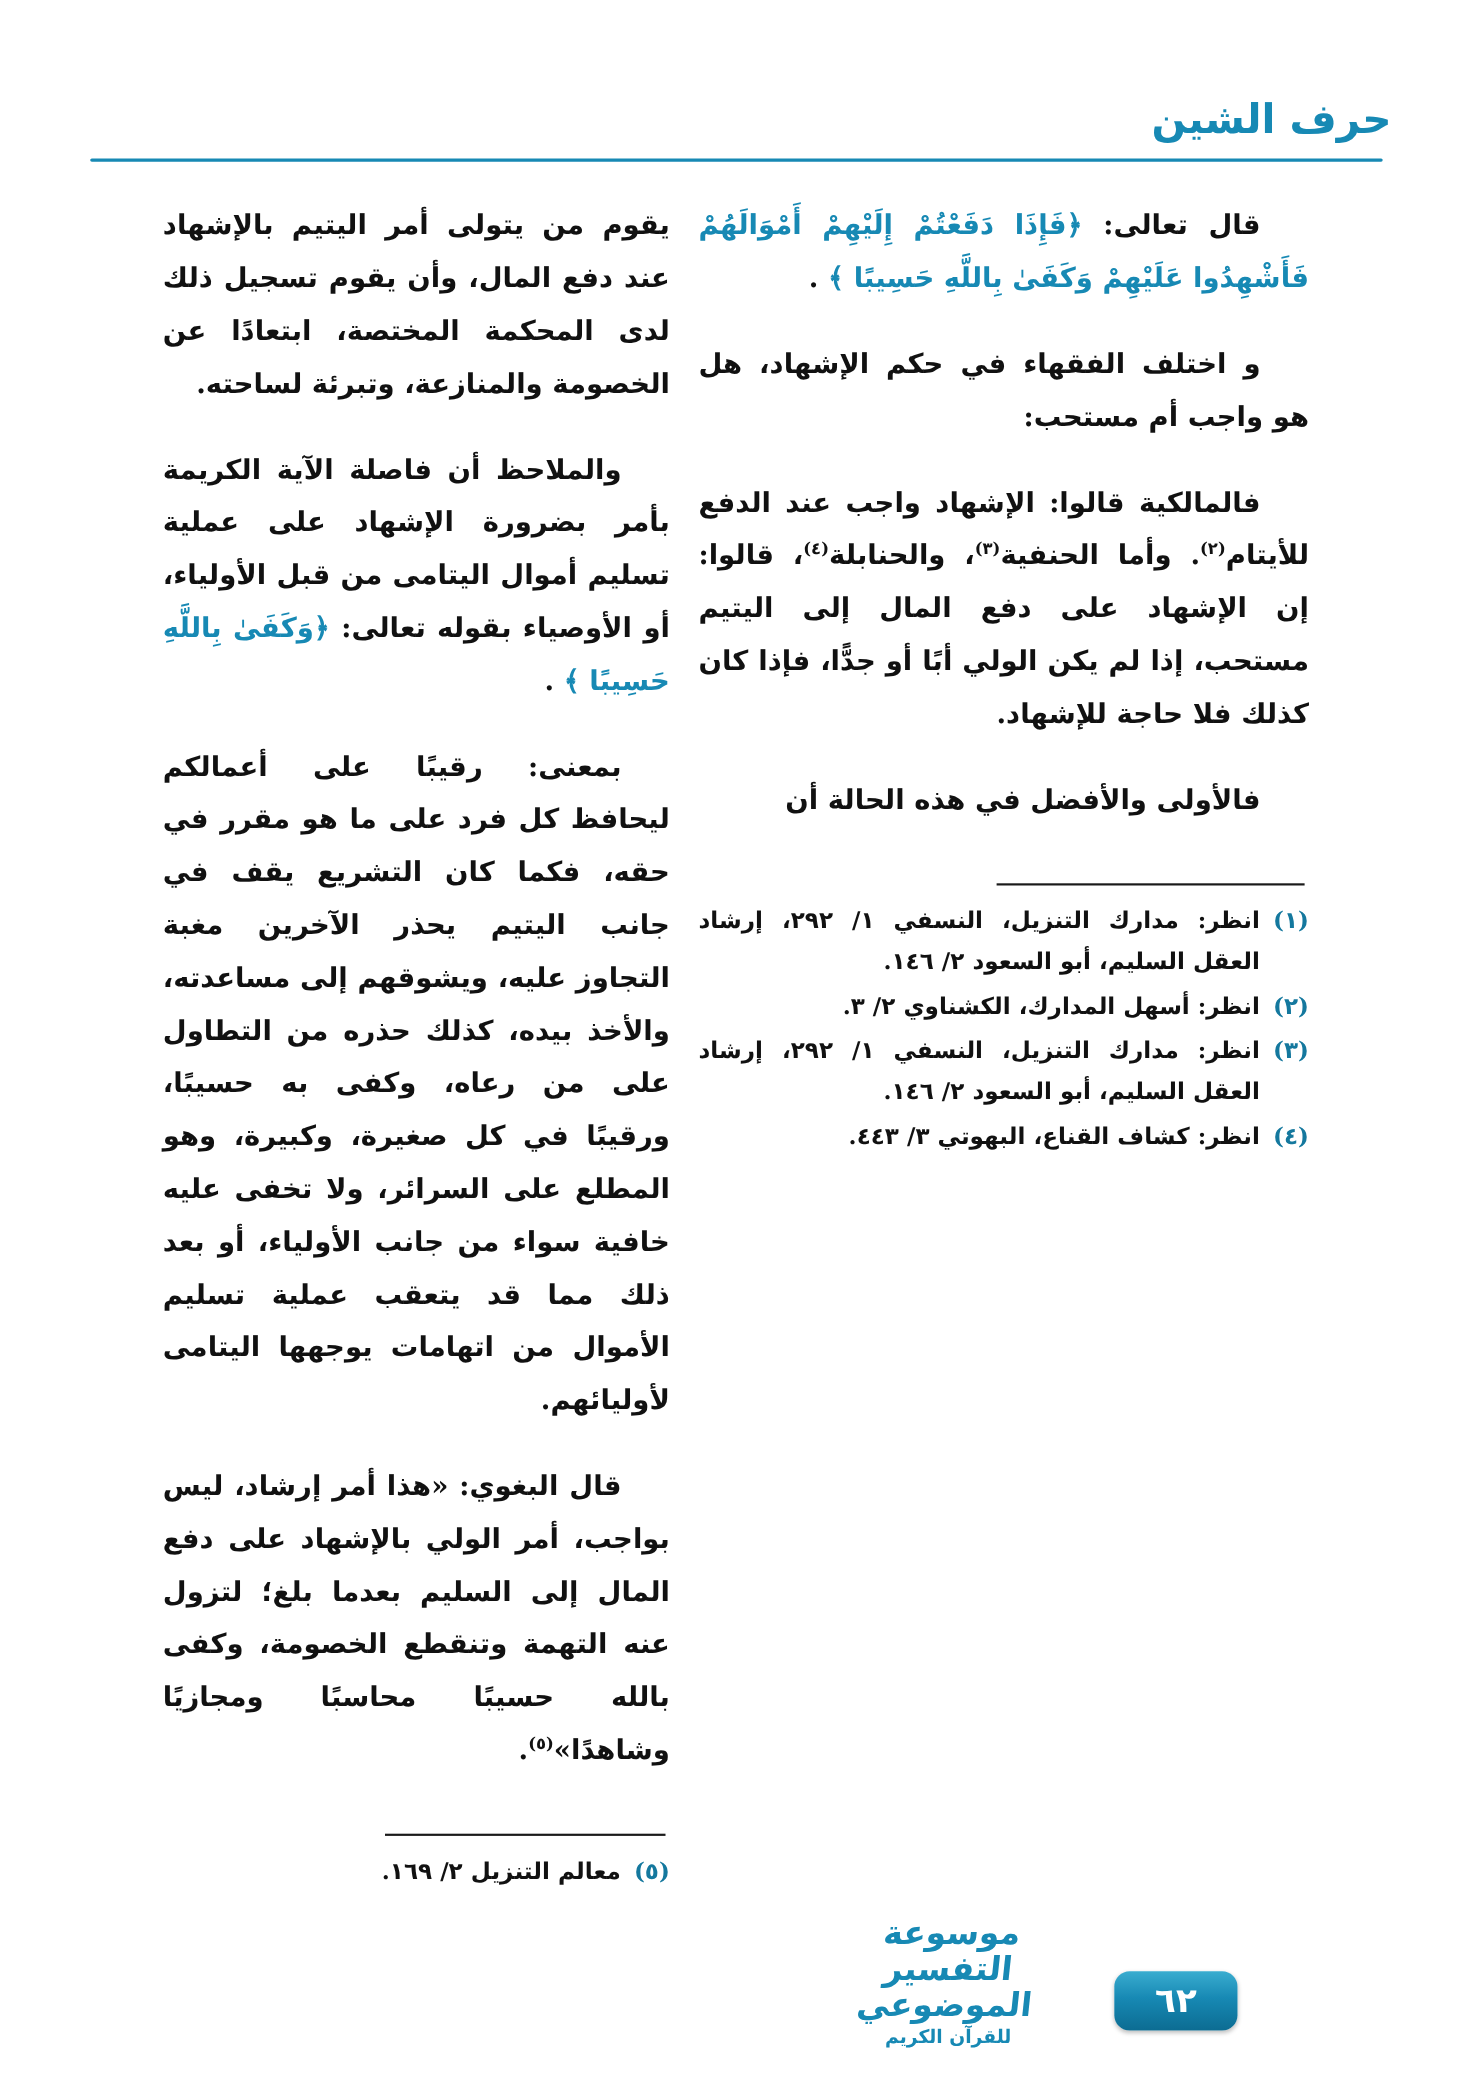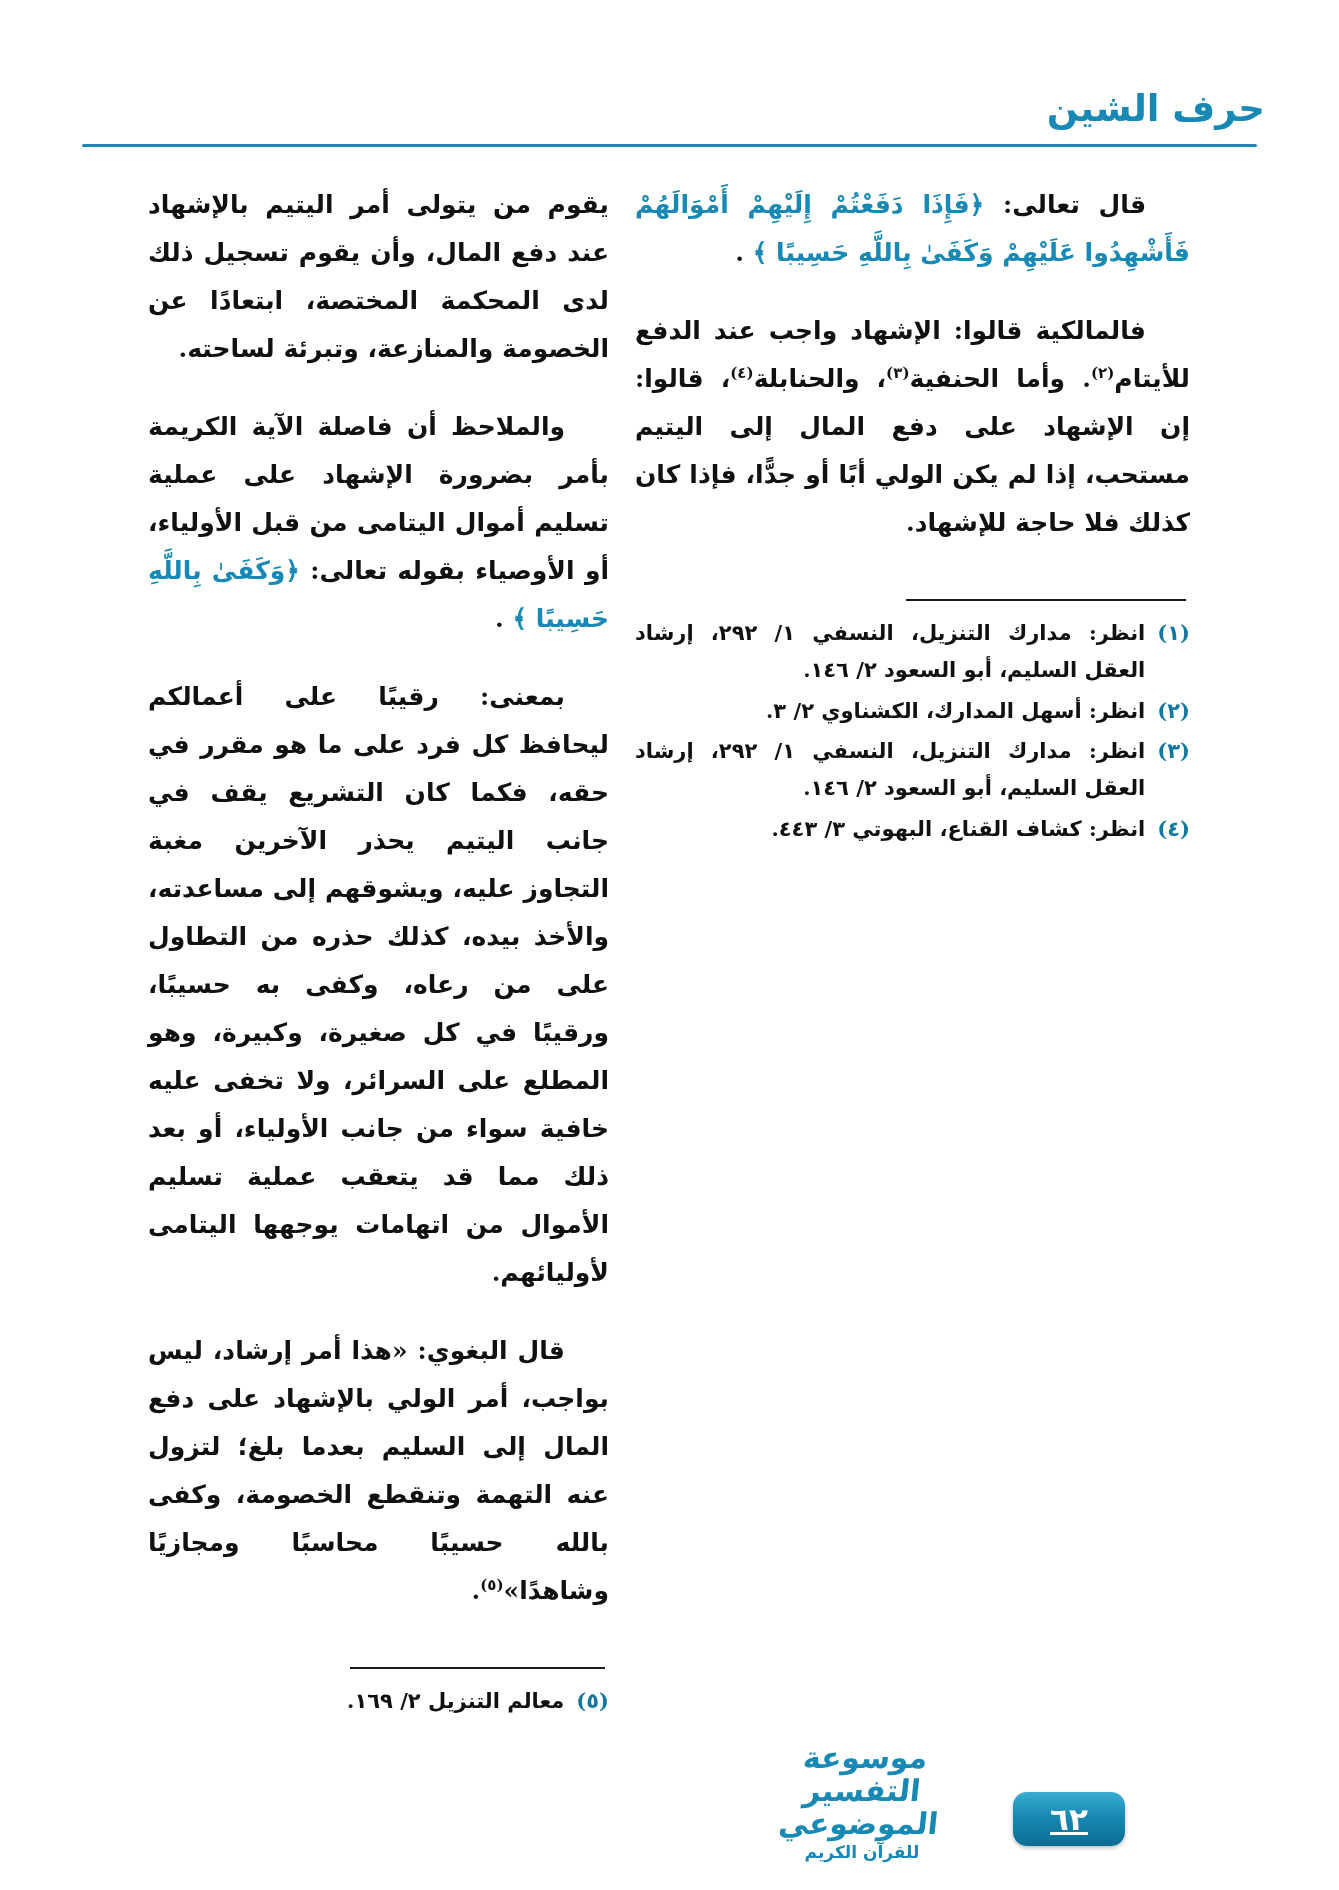--- a/index.html
+++ b/index.html
@@ -111,21 +111,20 @@
     background: linear-gradient(180deg, #3aadd0 0%, #1789b4 45%, #0c6c92 100%);
     box-shadow: 0 2px 4px rgba(0,0,0,0.25);
     display: flex;
     align-items: center;
     justify-content: center;
   }
   .page-badge .num {
     color: #ffffff;
     font-size: 31px;
     font-weight: 800;
-    text-decoration: underline;
   }
 </style>
 </head>
 <body>
 
 <div class="page">
 
   <div class="header">
     <div class="header-title">حرف الشين</div>
   </div>
@@ -133,26 +132,32 @@
 
   <div class="content">
 
     <div class="col col-right">
 
       <p class="para indent">
         <span>قال تعالى: </span><span class="verse">﴿فَإِذَا دَفَعْتُمْ إِلَيْهِمْ أَمْوَالَهُمْ فَأَشْهِدُوا عَلَيْهِمْ وَكَفَىٰ بِاللَّهِ حَسِيبًا ﴾</span><span> .</span>
       </p>
 
 
+      <p class="para indent">
+        <span>و اختلف الفقهاء في حكم الإشهاد، هل هو واجب أم مستحب:</span>
+      </p>
 
       <p class="para indent">
         <span>فالمالكية قالوا: الإشهاد واجب عند الدفع للأيتام</span><sup class="ref">(٢)</sup><span>. وأما الحنفية</span><sup class="ref">(٣)</sup><span>، والحنابلة</span><sup class="ref">(٤)</sup><span>، قالوا: إن الإشهاد على دفع المال إلى اليتيم مستحب، إذا لم يكن الولي أبًا أو جدًّا، فإذا كان كذلك فلا حاجة للإشهاد.</span>
       </p>
 
 
+      <p class="para indent">
+        <span>فالأولى والأفضل في هذه الحالة أن</span>
+      </p>
 
       <div class="footnotes">
         <div class="fn-sep"></div>
 
         <div class="fn-item">
           <span class="fn-num">(١)</span>
           <span class="fn-text">انظر: مدارك التنزيل، النسفي ١/ ٢٩٢، إرشاد العقل السليم، أبو السعود ٢/ ١٤٦.</span>
         </div>
         <div class="fn-item">
           <span class="fn-num">(٢)</span>

